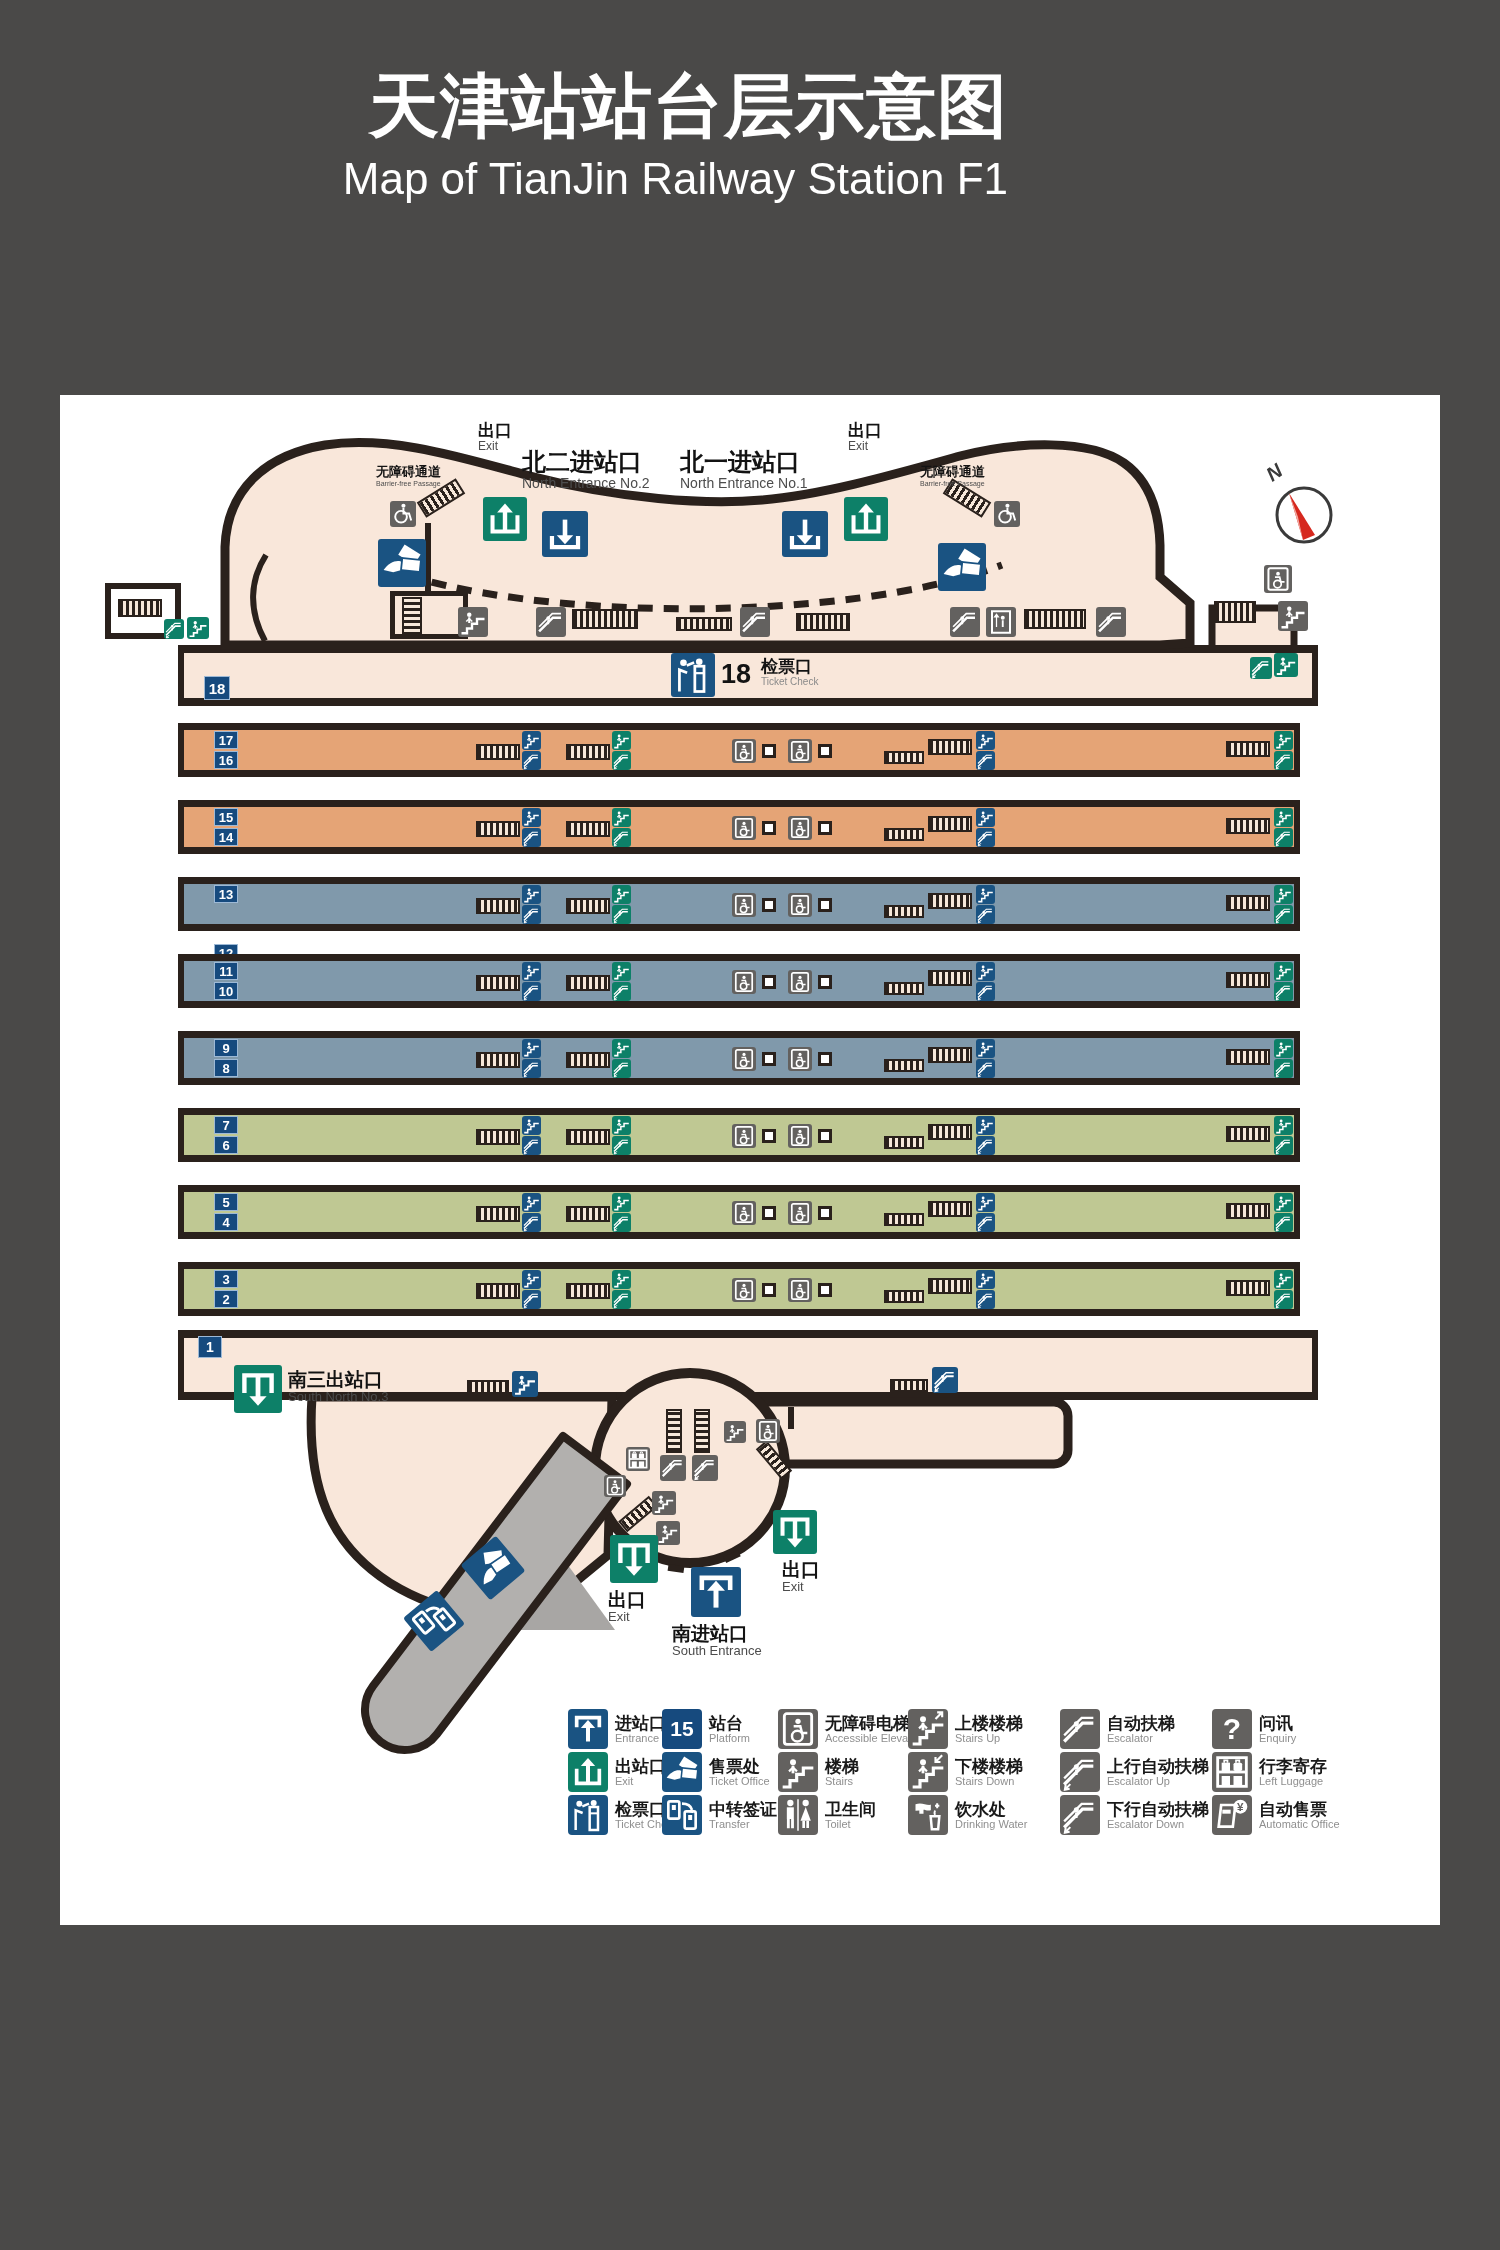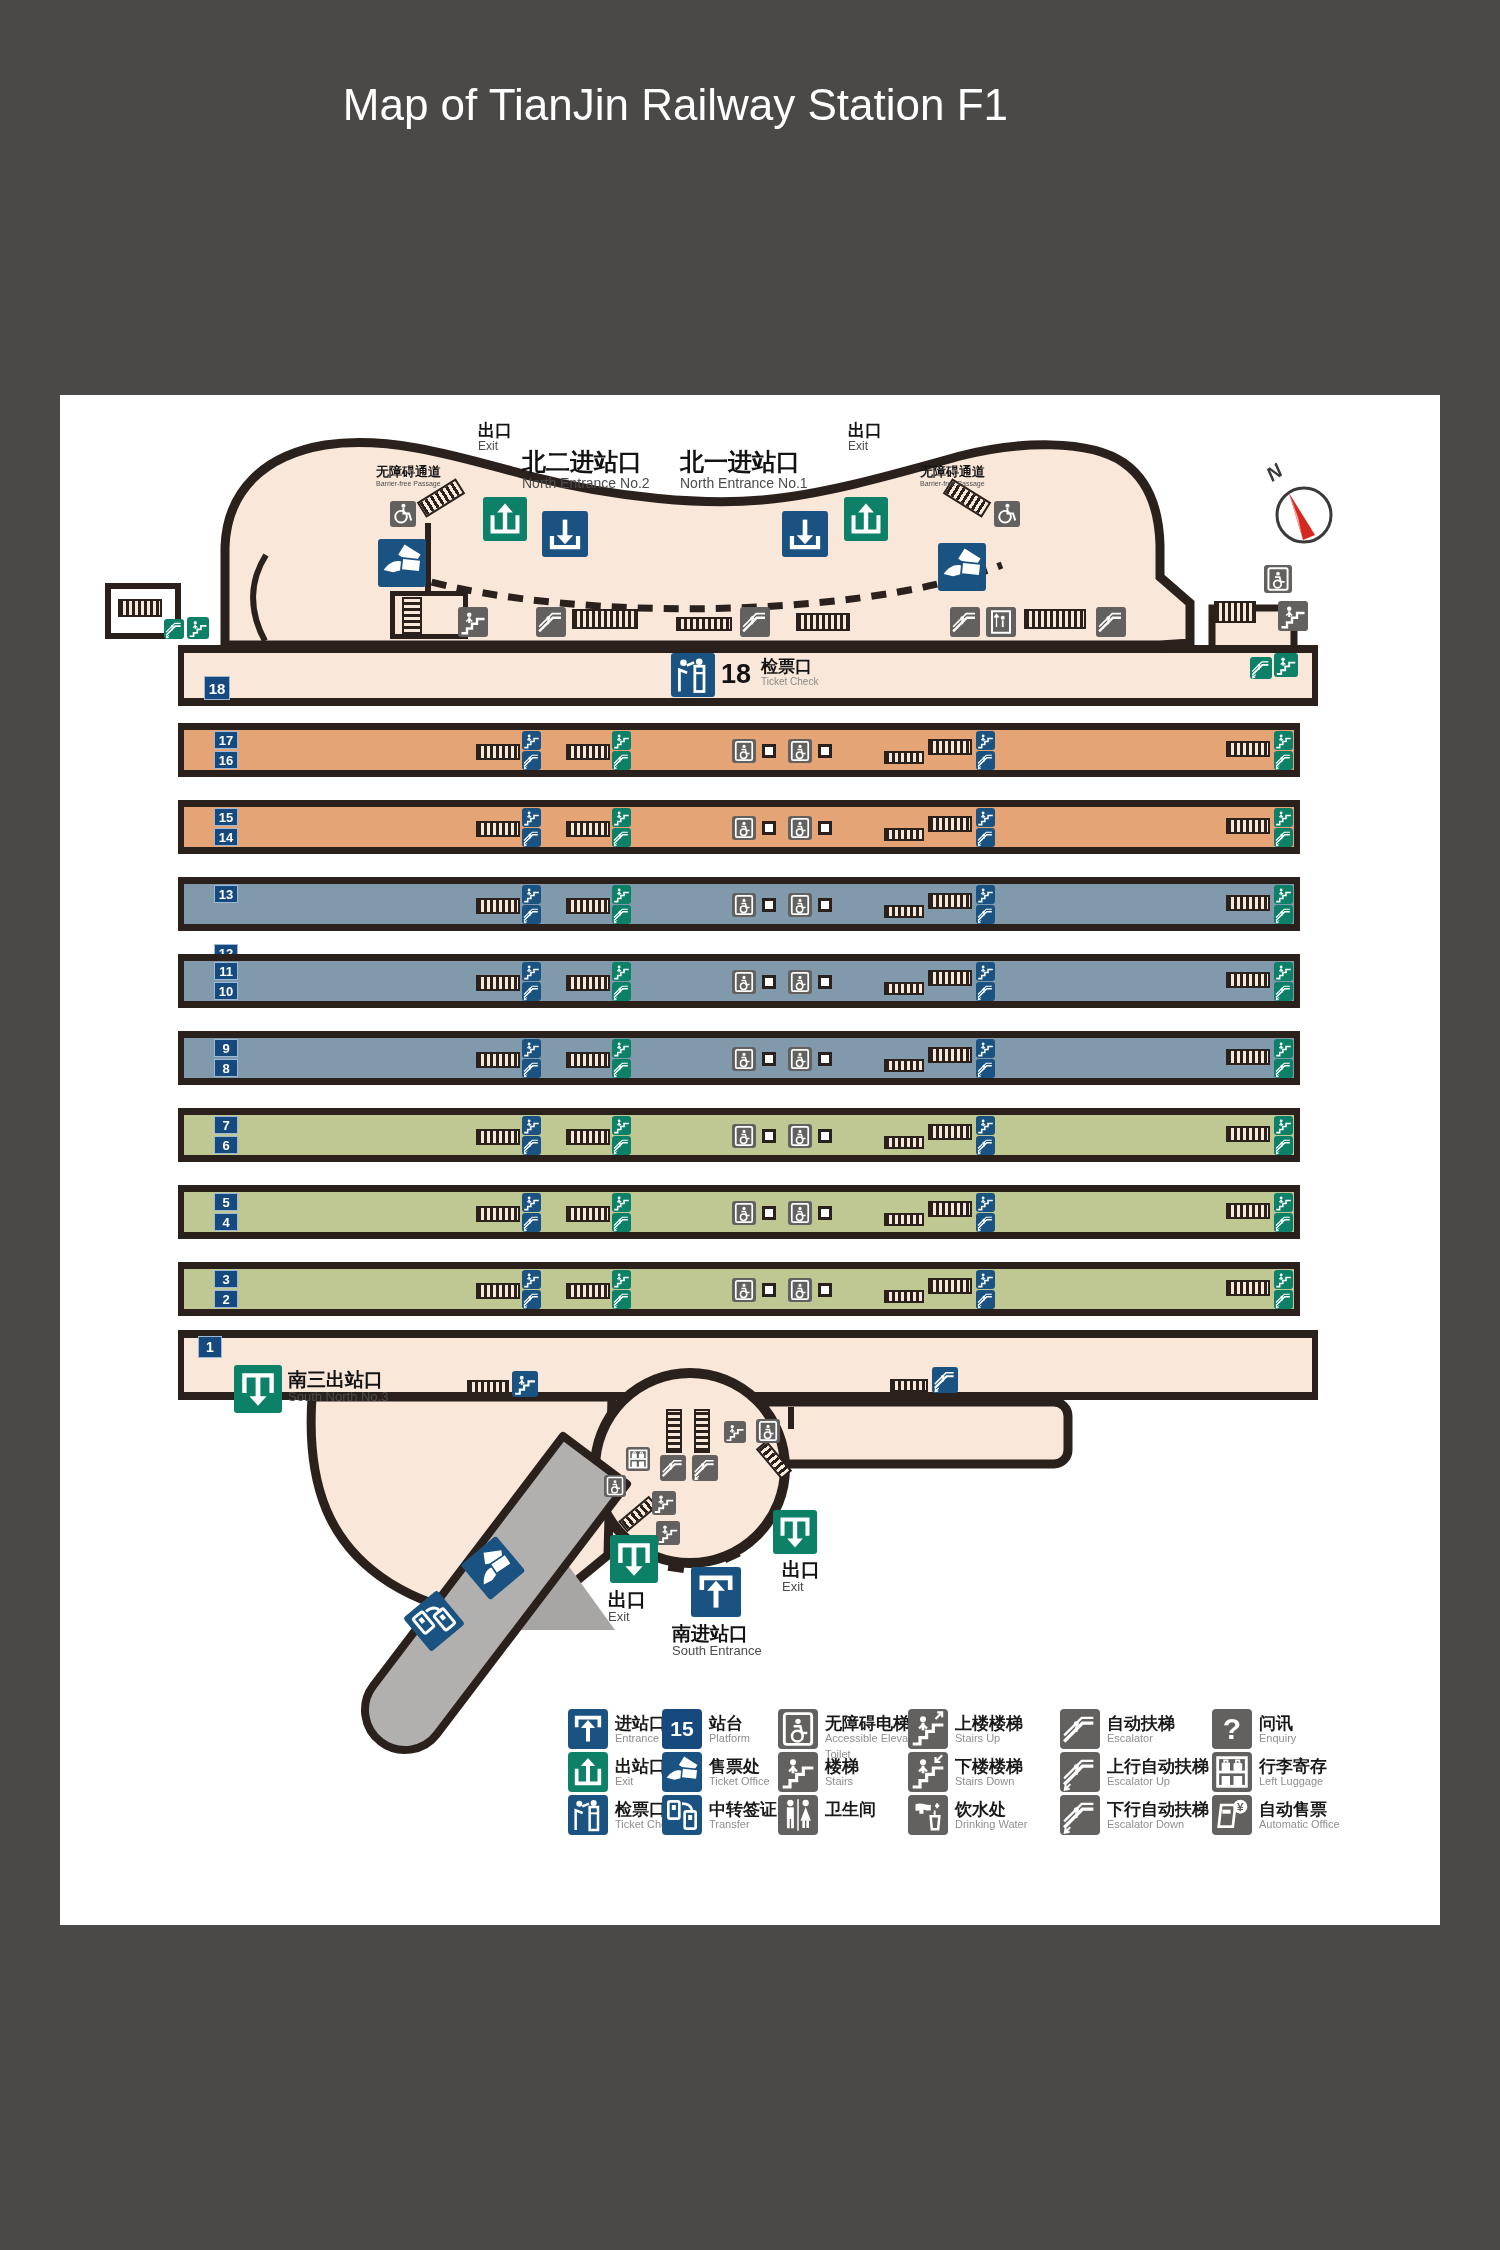--- a/index.html
+++ b/index.html
@@ -30,20 +30,21 @@
 .lg-ic{position:absolute;width:40px;height:40px;border-radius:4px}
 .lg-ic svg{width:100%;height:100%}
 .lg-zh{position:absolute;font-size:17px;font-weight:bold;color:#191919;white-space:nowrap}
 .lg-en{position:absolute;font-size:11px;color:#8f8f8f;white-space:nowrap}
 .lg-badge{position:absolute;width:40px;height:40px;border-radius:4px;color:#fff;font-size:21px;font-weight:bold;display:flex;align-items:center;justify-content:center}
 </style>
 </head>
 <body>
 
 <div id="hdr">
+  <div id="title-zh">天津站站台层示意图</div>
   <div id="title-en">Map of TianJin Railway Station F1</div>
 </div>
 
 <div id="panel">
 
   <svg id="mapsvg" viewBox="0 0 1380 1530">
 
     <path d="M165,250 L165,152 C167,95 205,60 265,50 C330,40 400,62 470,81 C560,104 645,110 702,105 C762,100 832,80 900,61 C958,46 1030,44 1064,68 C1088,85 1099,114 1100,150 L1100,182 L1130,208 L1130,248 L1100,250 Z" fill="#f9e7da" stroke="#2a211c" stroke-width="9"></path>
 
     <path d="M322,172 C470,228 790,228 942,170" fill="none" stroke="#2a211c" stroke-width="7" stroke-dasharray="15 11"></path>
@@ -1275,21 +1276,21 @@
       <span class="lg-ic" style="left: 718px; top: 1400px; background: rgb(99, 97, 95);"><svg viewBox="0 0 24 24">
           <circle cx="7.4" cy="4.8" r="1.9" fill="#fff"></circle>
           <rect x="5.3" y="7.4" width="4.2" height="7" fill="#fff"></rect>
           <path d="M6.2 14.4v5.6M8.7 14.4v5.6" stroke="#fff" stroke-width="1.7"></path>
           <path d="M12 2.5v19" stroke="#fff" stroke-width="0.9"></path>
           <circle cx="16.6" cy="4.8" r="1.9" fill="#fff"></circle>
           <path d="M16.6 7.2l-3.1 8.2h6.2z" fill="#fff"></path>
           <path d="M15.4 15.4v4.4M17.8 15.4v4.4" stroke="#fff" stroke-width="1.6"></path>
         </svg></span>
       <div class="lg-zh" style="left: 765px; top: 1403px;">卫生间</div>
-      <div class="lg-en" style="left: 765px; top: 1353px;">Toilet</div>
+      <div class="lg-en" style="left: 765px; top: 1423px;">Toilet</div>
       <span class="lg-ic" style="left: 848px; top: 1314px; background: rgb(99, 97, 95);"><svg viewBox="0 0 24 24">
           <path d="M2.8 21h4.4v-3.8h4v-3.8h4v-3.8h6" fill="none" stroke="#fff" stroke-width="1.9"></path>
           <circle cx="9" cy="6.2" r="1.8" fill="#fff"></circle>
           <path d="M9 8.2v4.6" stroke="#fff" stroke-width="1.7"></path>
           <path d="M9 9.4l-2.4 2.2M9 9.4l2.4 2.2" stroke="#fff" stroke-width="1.3"></path>
           <path d="M16.5 6l4-4m0 3V2h-3" stroke="#fff" stroke-width="1.3" fill="none"></path>
         </svg></span>
       <div class="lg-zh" style="left: 895px; top: 1317px;">上楼楼梯</div>
       <div class="lg-en" style="left: 895px; top: 1337px;">Stairs Up</div>
       <span class="lg-ic" style="left: 848px; top: 1357px; background: rgb(99, 97, 95);"><svg viewBox="0 0 24 24">

